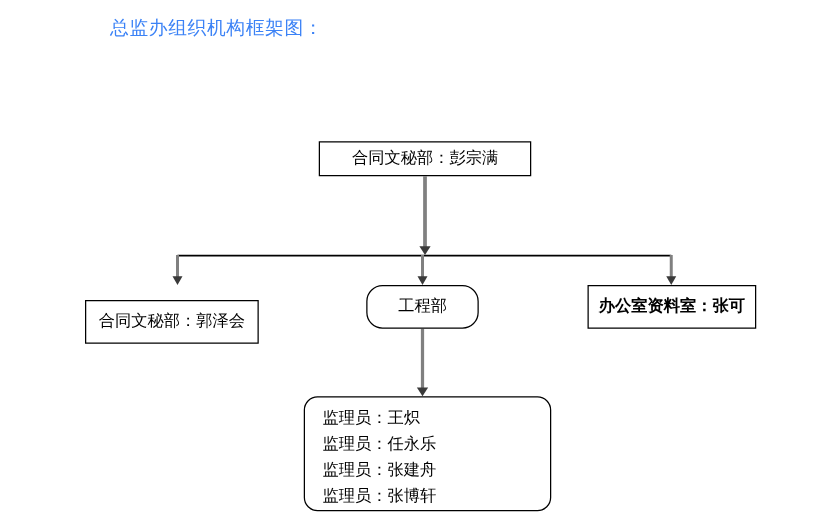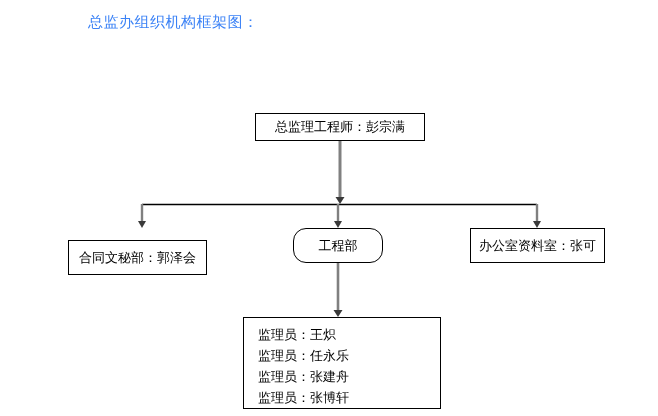--- a/index.html
+++ b/index.html
@@ -63,28 +63,30 @@
     top: 228px;
     width: 90px;
     height: 35px;
     border-radius: 13px;
   }
   .node-right {
     left: 470px;
     top: 228px;
     width: 135px;
     height: 35px;
+    font-weight: bold;
   }
   .node-staff {
     left: 243px;
     top: 317px;
     width: 198px;
     height: 92px;
     display: block;
     padding: 6px 0 0 14px;
+    border-radius: 11px;
   }
   .staff-line {
     font-size: 13px;
     line-height: 21px;
     white-space: nowrap;
     color: #000000;
   }
   .connectors {
     position: absolute;
     left: 0;
@@ -115,21 +117,21 @@
     <polygon points="334,221 342,221 338,228" fill="#3a3a3a"></polygon>
 
     <line x1="537" y1="204" x2="537" y2="222" stroke="#808080" stroke-width="2.4"></line>
     <polygon points="533,221 541,221 537,228" fill="#3a3a3a"></polygon>
 
     <line x1="338" y1="263" x2="338" y2="311" stroke="#808080" stroke-width="2.6"></line>
     <polygon points="333.5,310 342.5,310 338,317" fill="#3a3a3a"></polygon>
   </svg>
 
   <div class="node node-top">
-    <span>总监理工程师：彭宗满</span>
+    <span>合同文秘部：彭宗满</span>
   </div>
 
   <div class="node node-left">
     <span>合同文秘部：郭泽会</span>
   </div>
 
   <div class="node node-center">
     <span>工程部</span>
   </div>
 

